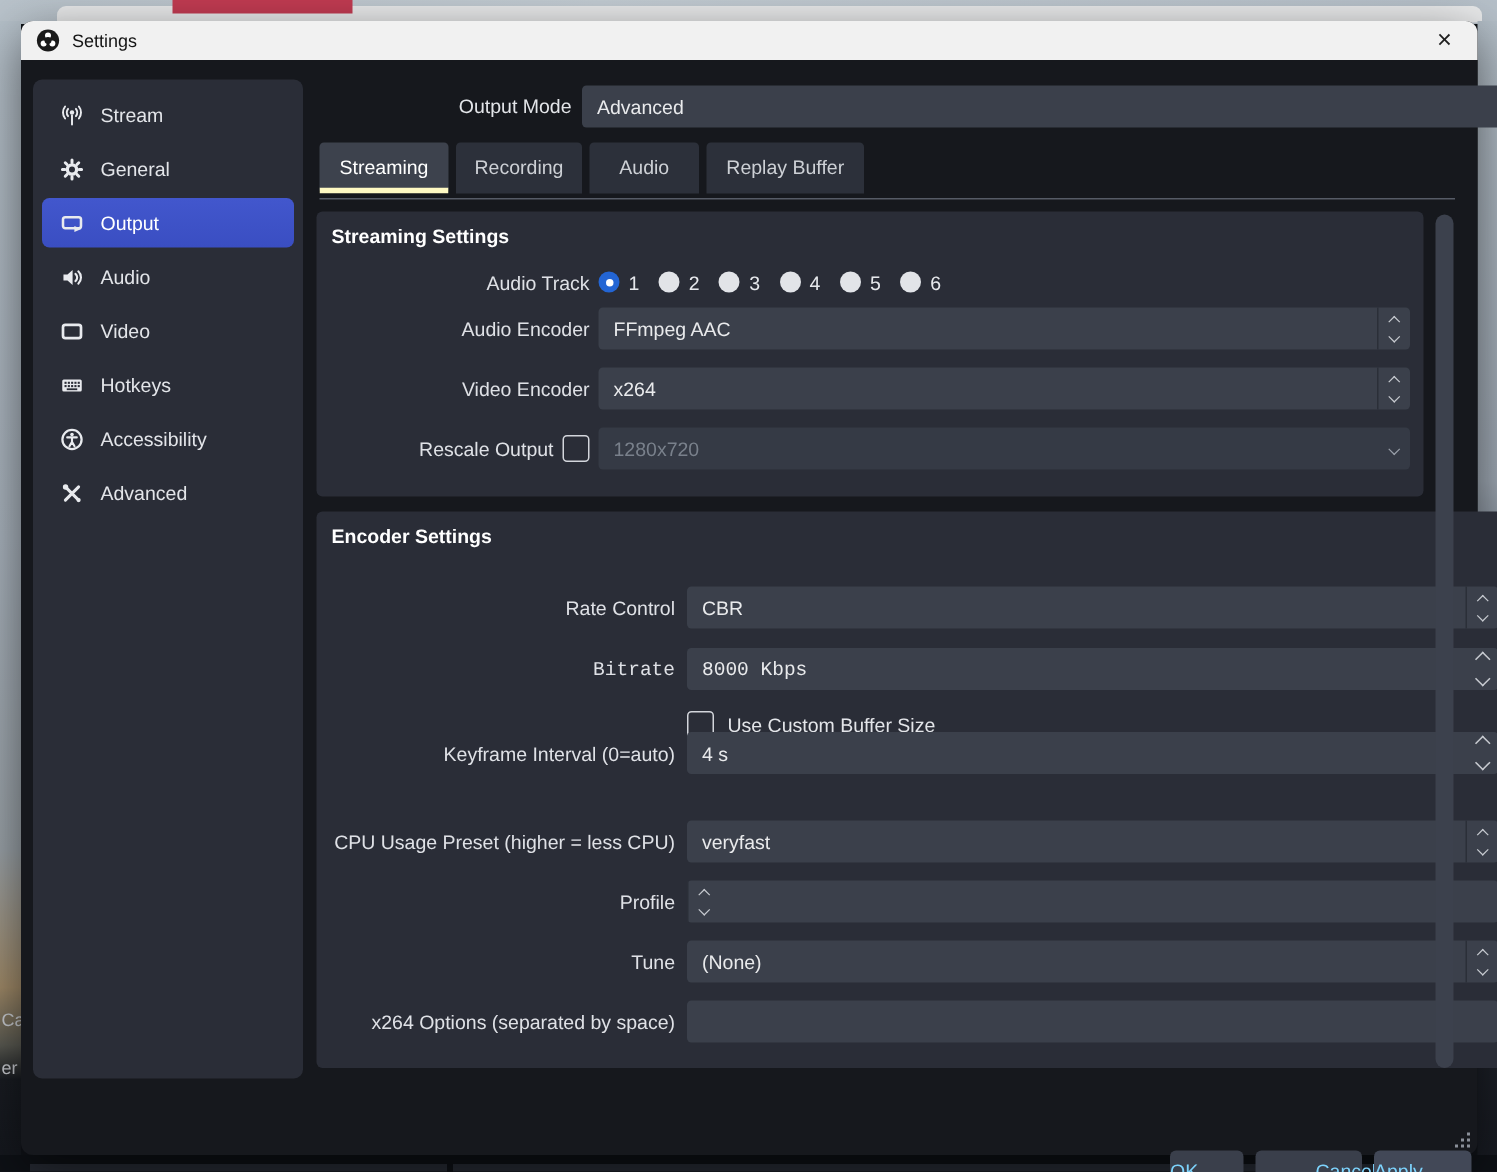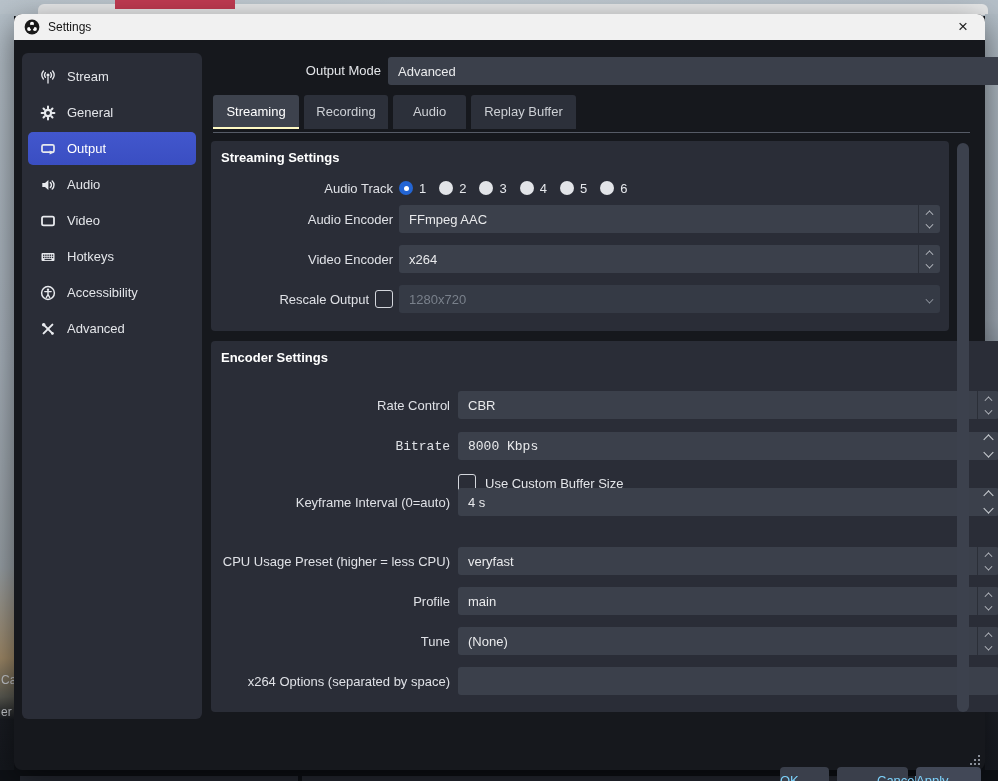--- a/index.html
+++ b/index.html
@@ -41,21 +41,21 @@
   .side-icon svg { width:16px; height:16px; }
 
   
   .outmode-label { position:absolute; left:200px; top:43px; width:167px; height:27px;
                    line-height:27px; text-align:right; color:#e3e5e9; font-size:13px; }
   .outmode-combo { position:absolute; left:374px; top:43px; width:582px; height:27px; }
 
   .tabs { position:absolute; left:199px; top:81px; height:34px; display:flex; gap:5px; }
   .tab { height:34px; line-height:33px; text-align:center; font-size:13px; color:#cdd0d5;
          background:#2c303a; border-radius:3px 3px 0 0; }
-  .tab.active { background:#3d424d; color:#fff; border-bottom:2px solid #fef9c3; }
+  .tab.active { background:#3d424d; color:#fff; border-bottom:4px solid #fef9c3; }
   .tab:nth-child(1){width:86px;} .tab:nth-child(2){width:84px;}
   .tab:nth-child(3){width:73px;} .tab:nth-child(4){width:105px;}
   .tabs-divider { position:absolute; left:199px; top:118px; width:757px; height:1px; background:#565b66; }
 
   
   .panel { position:absolute; background:#2a2d37; border-radius:4px; }
   .panel-stream { left:197px; top:127px; width:738px; height:190px; }
   .panel-enc    { left:197px; top:327px; width:802px; height:371px; }
   .panel-head { position:absolute; left:10px; top:9px; font-size:13px; font-weight:bold; color:#fff; }
 
@@ -382,21 +382,20 @@
               <i class="chev down"></i>
             </span>
         </span>
       </span>
     </div>
 
     <div class="row" style="top:246px;">
       <span class="lbl">Profile</span>
       <span class="fld">
         <span class="combo sep">
-          <span class="val">main</span>
           <span class="spinbtns">
               <i class="chev up"></i>
               <i class="chev down"></i>
             </span>
         </span>
       </span>
     </div>
 
     <div class="row" style="top:286px;">
       <span class="lbl">Tune</span>

